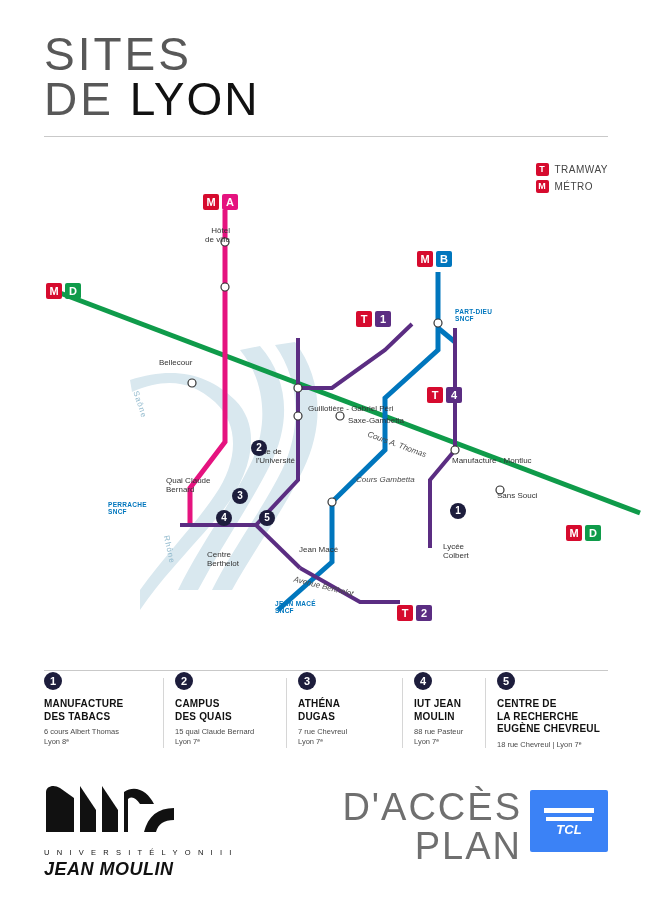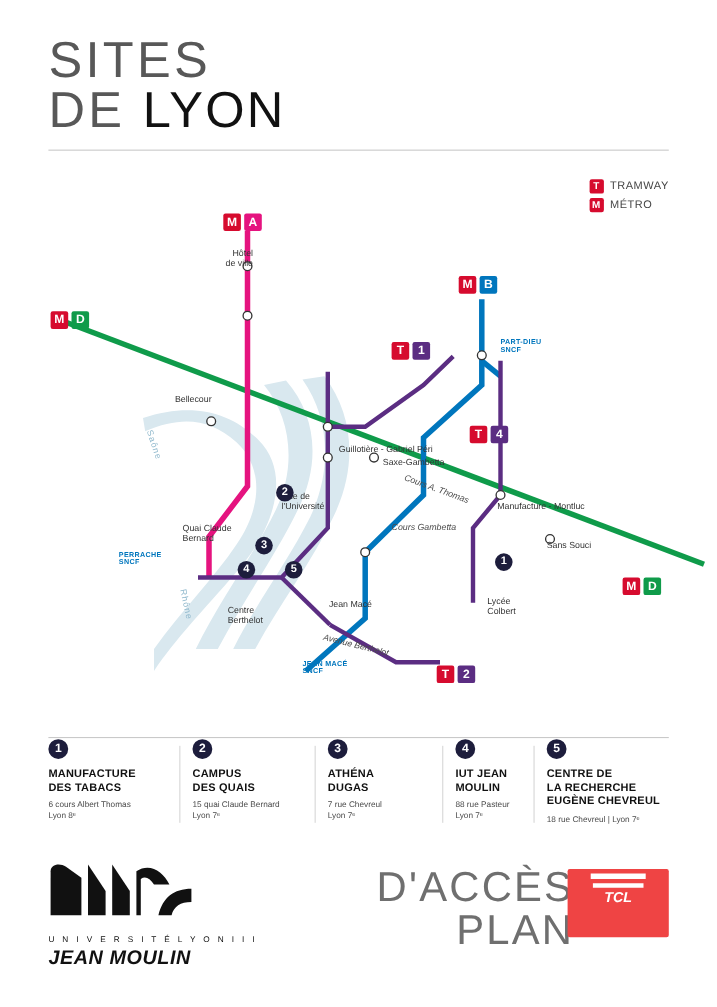--- a/index.html
+++ b/index.html
@@ -87,22 +87,22 @@
 
   
   .brand{position:absolute;left:44px;top:782px;width:200px;}
   .brand .uni{font-size:7.5px;letter-spacing:2.6px;color:#111;margin-top:6px;}
   .brand .jm{font-size:18px;font-weight:700;letter-spacing:0.5px;color:#111;margin-top:2px;font-style:italic;}
   .plan{
     position:absolute;right:130px;top:788px;text-align:right;
     font-size:38px;font-weight:300;color:#6f6f6f;line-height:1.02;letter-spacing:2px;
   }
   .tcl{
-    position:absolute;right:44px;top:790px;width:92px;height:62px;background:#ef4444;border-radius:2px;
-    display:flex;align-items:flex-start;justify-content:center;
+    position:absolute;right:44px;top:790px;width:78px;height:62px;background:#3b82f6;border-radius:2px;
+    display:flex;align-items:center;justify-content:center;
   }
 </style>
 </head>
 <body>
 
 <div class="page">
 
   <div class="title">
     <div class="l1">SITES</div>
     <div class="l2"><span>DE </span><b>LYON</b></div>

